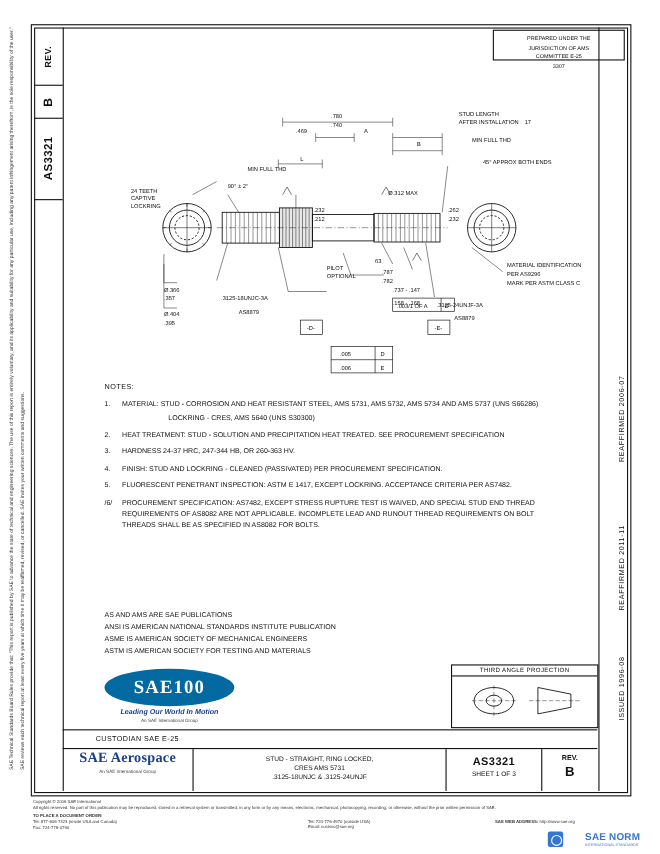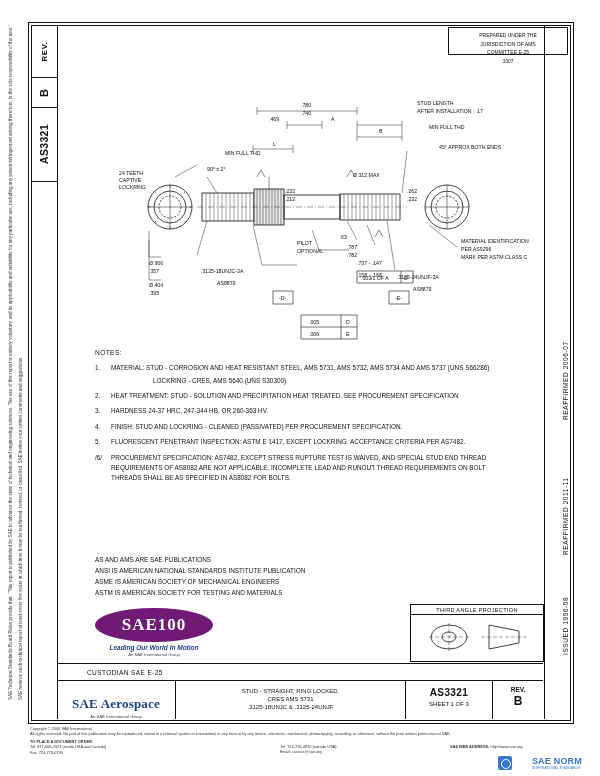--- a/index.html
+++ b/index.html
@@ -40,37 +40,37 @@
   
   .notes{position:absolute;left:95px;top:348px;width:420px;font-size:6.4px;line-height:1.55;color:#111;}
   .notes .hd{font-size:6.6px;letter-spacing:.4px;margin-bottom:5px;}
   .nrow{display:flex;margin-bottom:5.5px;}
   .nnum{width:16px;flex:0 0 16px;}
   .ntxt{flex:1;}
   .pubs{position:absolute;left:95px;top:555px;width:330px;font-size:6.4px;line-height:1.7;color:#111;}
 
   
   .saelogo{position:absolute;left:95px;top:608px;width:130px;height:48px;}
-  .saelogo .oval{width:118px;height:34px;border-radius:50%/50%;background:#701a75;color:#fff;
+  .saelogo .oval{width:118px;height:34px;border-radius:50%/50%;background:#0369a1;color:#fff;
       display:flex;align-items:center;justify-content:center;font-size:17px;font-weight:bold;letter-spacing:1px;
       font-family:"Liberation Serif",serif;}
   .saelogo .tag{font-size:6.5px;font-style:italic;color:#1b3f8b;margin-top:2px;text-align:center;width:118px;font-weight:bold;}
   .saelogo .tag2{font-size:4.2px;color:#444;text-align:center;width:118px;margin-top:1px;}
 
   
   .tap{position:absolute;left:410px;top:604px;width:132px;height:56px;border:1px solid #111;}
   .tap .lbl{font-size:5.6px;text-align:center;padding:2px 0 0;border-bottom:1px solid #111;height:10px;box-sizing:border-box;letter-spacing:.3px;}
 
   
   .cust{position:absolute;left:57px;top:663px;width:486px;height:18px;border-top:1px solid #111;border-bottom:1px solid #111;
         font-size:6.5px;padding:5px 0 0 30px;box-sizing:border-box;letter-spacing:.4px;}
 
   
   .titleblock{position:absolute;left:57px;top:681px;width:486px;height:38px;display:flex;}
-  .tb-logo{width:118px;border-right:1px solid #111;display:flex;flex-direction:column;align-items:center;justify-content:flex-end;}
+  .tb-logo{width:118px;border-right:1px solid #111;display:flex;flex-direction:column;align-items:center;justify-content:flex-start;}
   .tb-logo .big{font-size:13px;font-weight:bold;color:#1b3f8b;font-family:"Liberation Serif",serif;letter-spacing:.2px;}
   .tb-logo .small{font-size:4.2px;color:#444;margin-top:2px;}
   .tb-mid{flex:1;border-right:1px solid #111;text-align:center;padding-top:4px;}
   .tb-mid .t1{font-size:8px;font-weight:bold;letter-spacing:.6px;}
   .tb-mid .t2{font-size:6px;line-height:1.35;margin-top:2px;}
   .tb-num{width:86px;border-right:1px solid #111;text-align:center;padding-top:6px;}
   .tb-num .n1{font-size:10px;font-weight:bold;letter-spacing:.4px;}
   .tb-num .n2{font-size:6px;margin-top:3px;}
   .tb-rev{width:50px;text-align:center;padding-top:5px;}
   .tb-rev .r1{font-size:6.5px;font-weight:bold;}

